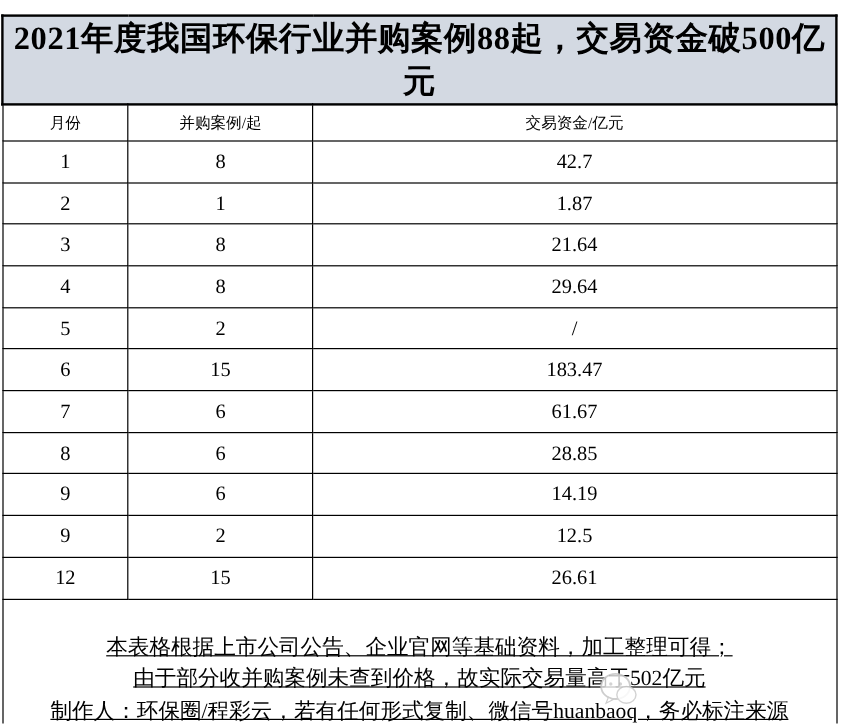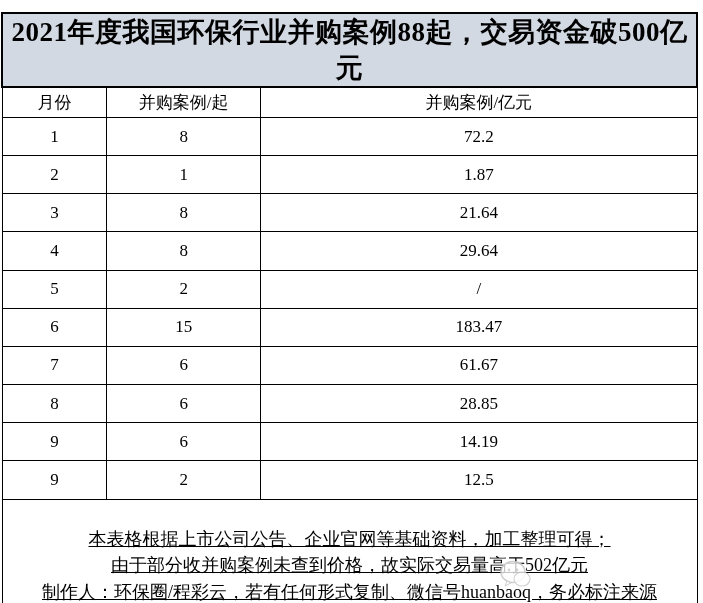--- a/index.html
+++ b/index.html
@@ -31,21 +31,21 @@
   }
   tr.title-row th{
     height:52px;
     font-size:27px;
     font-weight:bold;
     letter-spacing:0.5px;
     border-width:2px;
   }
   tr.header-row th{
     height:29px;
-    font-size:17px;
+    font-size:13px;
   }
   tbody tr{height:29.6px;}
   td.notes-cell{
     vertical-align:top;
     border-width:1px 2px 2px 2px;
   }
   .notes-inner{
     padding-top:26px;
     line-height:26.5px;
     font-size:18px;
@@ -84,28 +84,28 @@
       <col style="width:22.1%">
       <col style="width:62.8%">
     </colgroup>
     <thead>
       <tr class="title-row">
         <th colspan="3" style="background: rgb(211, 217, 226);">2021年度我国环保行业并购案例88起，交易资金破500亿元</th>
       </tr>
       <tr class="header-row">
         <th>月份</th>
         <th>并购案例/起</th>
-        <th>并购案例/亿元</th>
+        <th>交易资金/亿元</th>
       </tr>
     </thead>
     <tbody>
         <tr>
           <td>1</td>
           <td>8</td>
-          <td>72.2</td>
+          <td>42.7</td>
         </tr>
         <tr>
           <td>2</td>
           <td>1</td>
           <td>1.87</td>
         </tr>
         <tr>
           <td>3</td>
           <td>8</td>
           <td>21.64</td>
@@ -138,20 +138,25 @@
         <tr>
           <td>9</td>
           <td>6</td>
           <td>14.19</td>
         </tr>
         <tr>
           <td>9</td>
           <td>2</td>
           <td>12.5</td>
         </tr>
+        <tr>
+          <td>12</td>
+          <td>15</td>
+          <td>26.61</td>
+        </tr>
       </tbody>
     <tfoot>
       <tr>
         <td colspan="3" class="notes-cell">
           <div class="notes-inner">
             <div>本表格根据上市公司公告、企业官网等基础资料，加工整理可得；</div>
             <div>由于部分收并购案例未查到价格，故实际交易量高于502亿元</div>
             <div>制作人：环保圈/程彩云，若有任何形式复制、微信号huanbaoq，务必标注来源</div>
           </div>
         </td>

